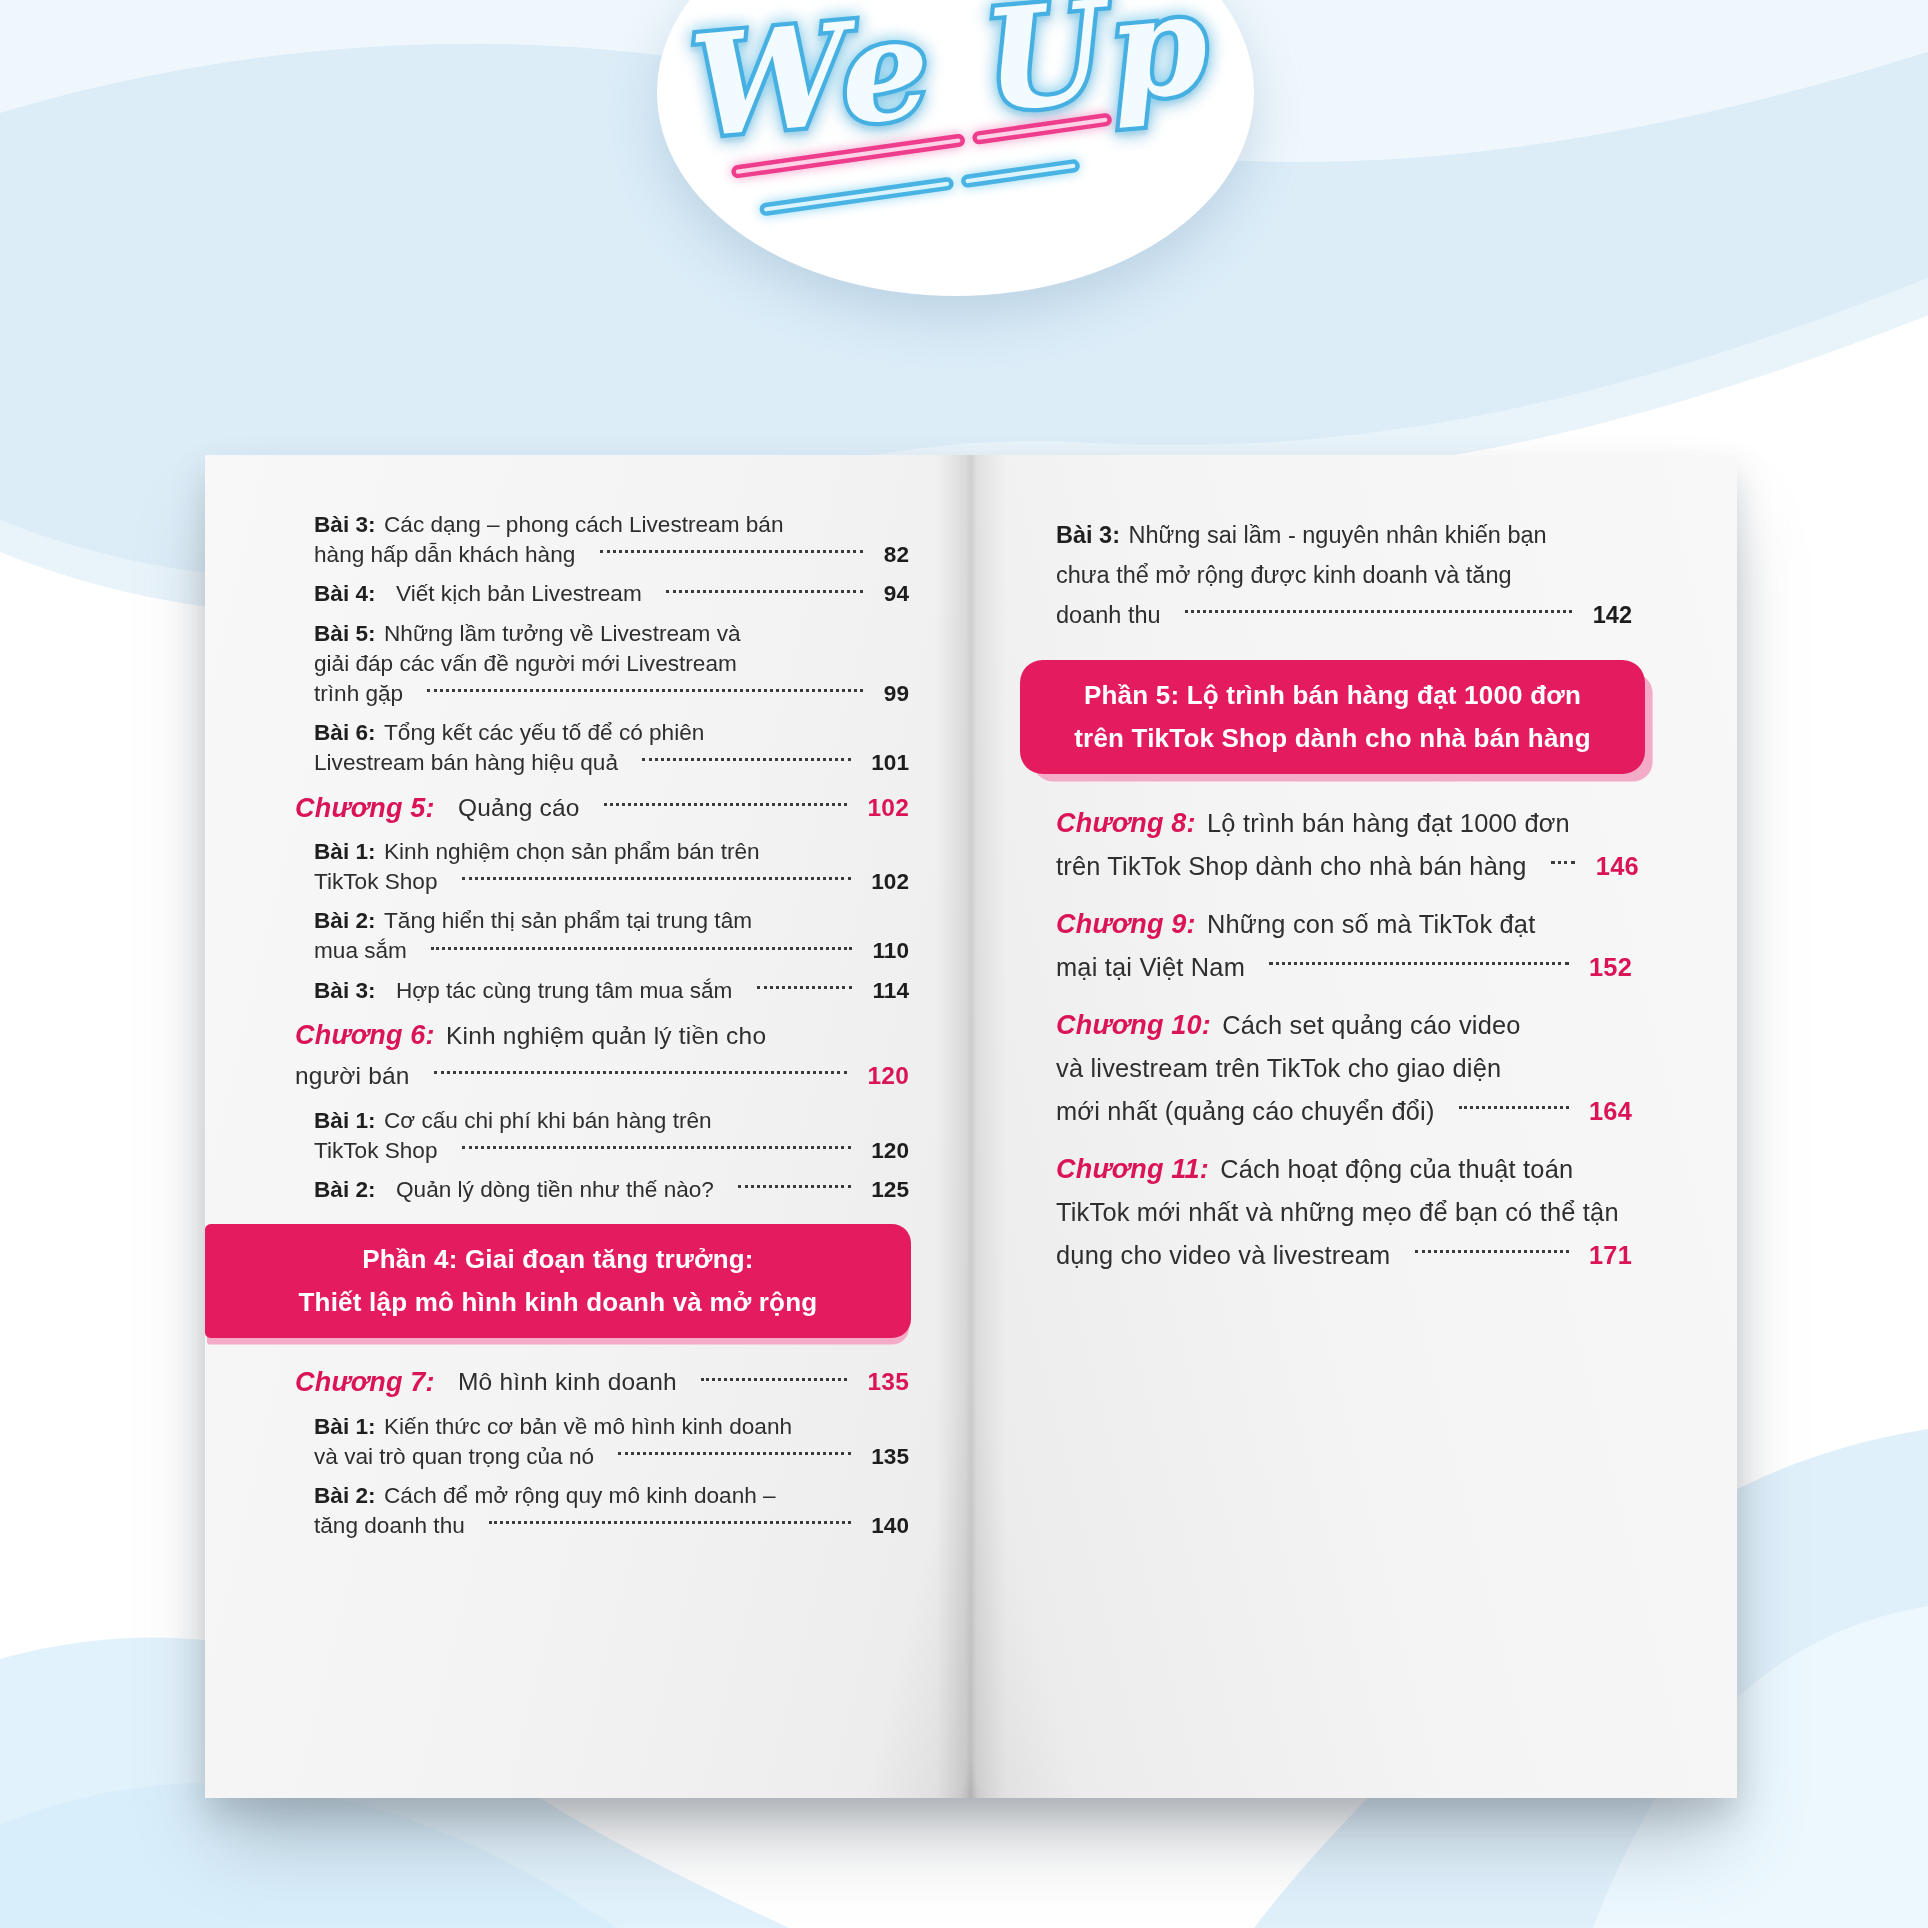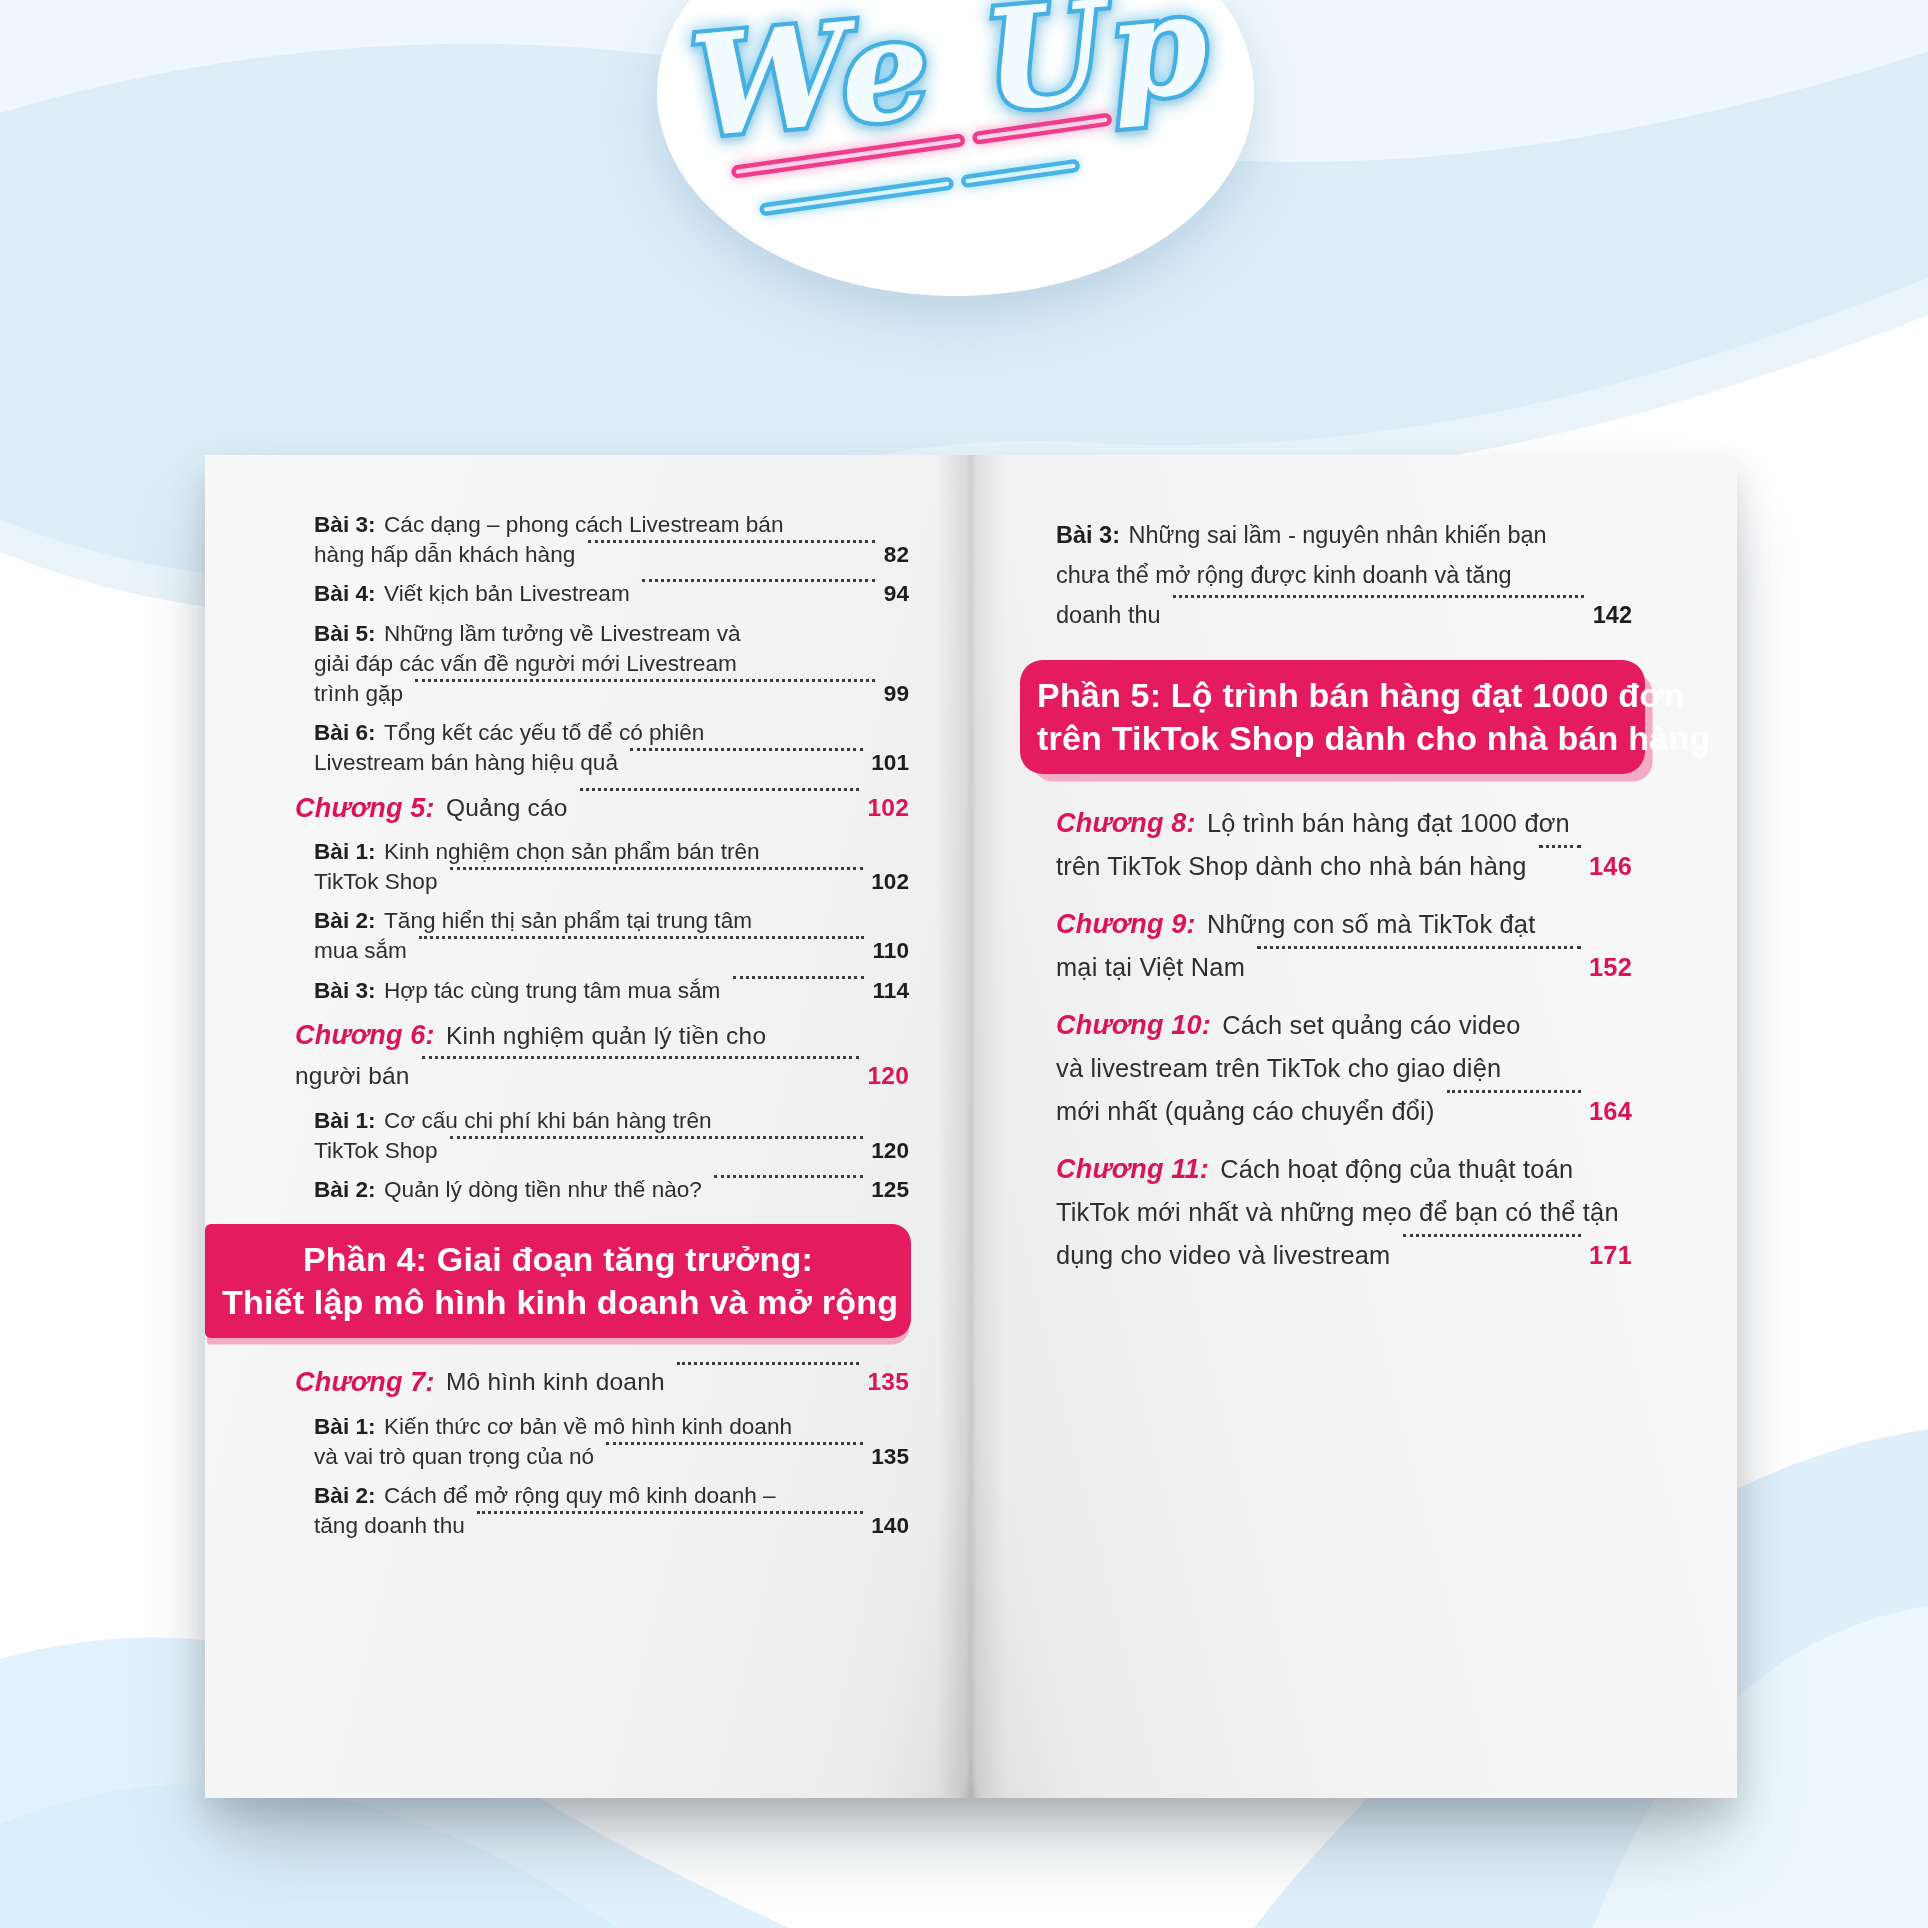--- a/index.html
+++ b/index.html
@@ -26,36 +26,36 @@
   .page.left{background:linear-gradient(104deg,#f8f8f8 0%,#f3f3f3 55%,#ededed 90%,#dcdcdc 99%,#cccccc 100%);
              padding:55px 62px 0 90px;font-size:22.6px;}
   .page.right{background:linear-gradient(256deg,#f8f8f8 0%,#f4f4f4 55%,#ececec 90%,#dedede 99%,#cfcfcf 100%);
              padding:60px 105px 0 85px;font-size:23.5px;}
 
   .entry{margin:0 0 9.4px 0;}
   .page.right .entry{margin-bottom:15px;}
   .page.left .entry.lesson{margin-left:19px;}
   .line{line-height:30px;white-space:nowrap;}
   .page.right .line{line-height:40px;}
-  .line.last{display:flex;align-items:flex-start;}
+  .line.last{display:flex;align-items:center;gap:12px;}
   .lbl{font-weight:bold;color:#1f1f1f;margin-right:8.5px;}
   .entry.chapter .line{line-height:40px;font-size:24.5px;letter-spacing:0.2px;}
   .page.right .entry.chapter .line{line-height:43px;font-size:25.4px;}
   .entry.chapter .lbl{color:#da1457;font-style:italic;font-weight:800;font-size:27px;margin-right:11.3px;}
   .leader{flex:1 1 auto;min-width:24.5px;border-bottom:3.2px dotted #3b3b3b;margin:0 8.5px 6.6px 12.2px;}
   .num{font-weight:700;color:#1d1d1d;}
   .entry.chapter .num{color:#da1457;font-weight:800;}
 
   .part-banner{background:#e41c5f;color:#ffffff;text-align:center;font-weight:700;
         padding:14px 17px;margin:19px 0 24.5px 0;}
   .page.left .part-banner{border-radius:5.6px 19px 19px 5.6px;margin-left:-90px;margin-right:-1.9px;
         box-shadow:0 8.5px 0 -1.9px #f4abc7;}
   .page.right .part-banner{border-radius:22.6px;margin-left:-36px;margin-right:-13px;
         box-shadow:10.4px 10.4px 0 -2.8px #f4abc7;margin-top:24.5px;margin-bottom:28px;}
-  .banner-line{font-size:34px;line-height:43px;white-space:nowrap;letter-spacing:0.2px;}
+  .banner-line{font-size:26px;line-height:43px;white-space:nowrap;letter-spacing:0.2px;}
 </style>
 </head>
 <body>
 
 <div class="canvas">
 
   <svg class="bg-svg" viewBox="0 0 2048 2048" aria-hidden="true">
     <path d="M0 0 H2048 V335 C1700 472 1432 522 1150 506 C832 488 602 642 330 650 C208 653 88 622 0 586 Z" fill="#dcedf8"></path>
     <path d="M0 120 C300 30 640 18 950 110 C1280 208 1620 190 2048 55 V0 H0 Z" fill="#ffffff" opacity="0.55"></path>
     <path d="M0 586 C88 622 208 653 330 650 C602 642 832 488 1150 506 C1432 522 1700 472 2048 335 V295 C1700 434 1432 486 1150 470 C832 452 602 606 330 614 C208 617 88 588 0 552 Z" fill="#ffffff" opacity="0.35"></path>

